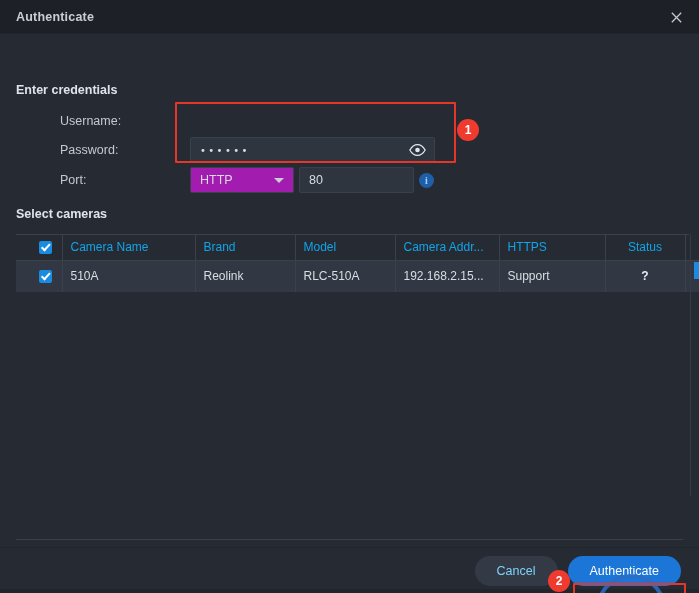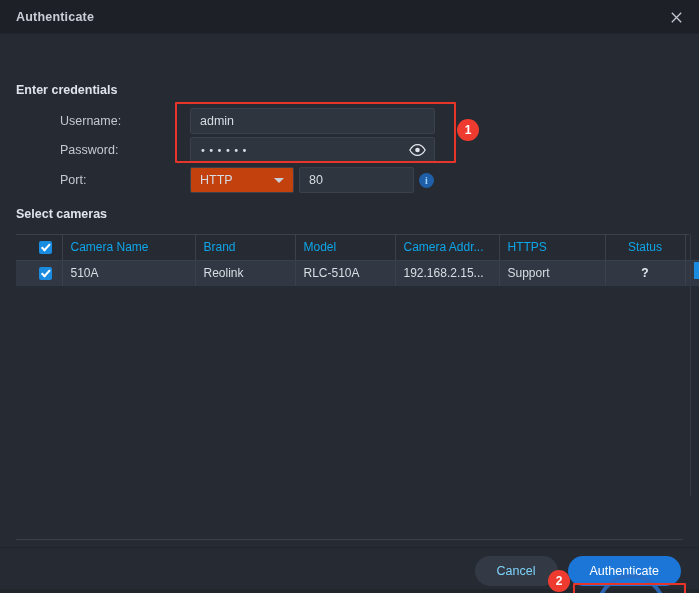--- a/index.html
+++ b/index.html
@@ -74,21 +74,21 @@
   .pwd-dots {
     font-size: 10px; letter-spacing: 2.4px; color: #d7dbe2;
     font-family: "DejaVu Sans", sans-serif;
   }
   .eye-icon {
     position: absolute; right: 8px; top: 50%; transform: translateY(-50%);
     width: 17px; height: 13px; cursor: pointer;
   }
   .select-box {
     position: absolute; left: 190px; top: 133px; width: 104px; height: 26px;
-    background: #c2410c; border: 1px solid #3a414c; border-radius: 2px;
+    background: #a21caf; border: 1px solid #3a414c; border-radius: 2px;
     display: flex; align-items: center; padding: 0 9px;
     color: #d7dbe2; font-size: 12.5px; cursor: pointer;
   }
   .caret {
     position: absolute; right: 9px; top: 50%; margin-top: -2px;
     width: 0; height: 0;
     border-left: 5px solid transparent; border-right: 5px solid transparent;
     border-top: 5px solid #c9ced6;
   }
   .info-icon {
@@ -126,21 +126,21 @@
     color: #0ea5e9;
     font-size: 12px; font-weight: normal; text-align: left;
     height: 25px; padding: 0 8px;
     border-right: 1px solid #3a414c;
     border-bottom: 1px solid #3a414c;
   }
   thead th:last-child { border-right: none; }
   tbody td {
     background: #323843;
     color: #d9dde4; font-size: 12px;
-    height: 26px; padding: 0 8px;
+    height: 32px; padding: 0 8px;
     border-right: 1px solid #3a414c;
   }
   tbody td:last-child { border-right: none; }
   .col-chk   { width: 46px; }
   .col-name  { width: 133px; }
   .col-brand { width: 100px; }
   .col-model { width: 100px; }
   .col-addr  { width: 104px; }
   .col-https { width: 106px; }
   .col-status{ width: 80px; }
@@ -229,23 +229,20 @@
       </svg>
     </div>
     <div class="titlebar-underline"></div>
   </div>
 
   <div class="body-area">
 
     <div class="section-head" id="hdr-credentials">Enter credentials</div>
 
     <div class="field-label" id="lbl-username">Username:</div>
-    <div class="txtinput" id="inp-username">
-      <span>admin</span>
-    </div>
 
     <div class="field-label" id="lbl-password">Password:</div>
     <div class="txtinput" id="inp-password">
       <span class="pwd-dots">••••••</span>
       <span class="eye-icon">
         <svg width="17" height="13" viewBox="0 0 20 14">
           <path d="M1 7 C4 1.6 7 0.6 10 0.6 C13 0.6 16 1.6 19 7 C16 12.4 13 13.4 10 13.4 C7 13.4 4 12.4 1 7 Z" fill="none" stroke="#e2e6ec" stroke-width="1.5"></path>
           <circle cx="10" cy="7" r="2.7" fill="#e2e6ec"></circle>
         </svg>
       </span>

